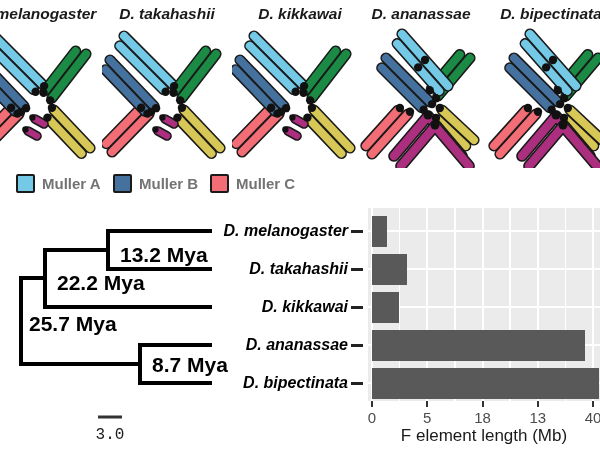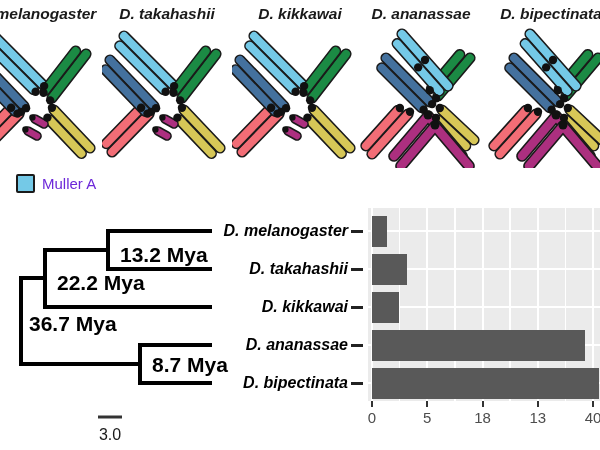--- a/index.html
+++ b/index.html
@@ -8,28 +8,28 @@
     font-family:"Liberation Sans", sans-serif;position:relative;
   }
   #fig{position:absolute;left:0;top:0;width:600px;height:450px;overflow:hidden;}
   .sp-label{
     position:absolute;top:5px;transform:translateX(-50%);
     font-size:15.5px;font-weight:bold;font-style:italic;color:#1a1a1a;white-space:nowrap;
   }
   .karyo{position:absolute;width:130px;height:140px;top:28px;}
   .legend-item{position:absolute;top:172px;height:22px;display:flex;align-items:center;gap:7px;}
   .swatch{width:19px;height:19px;border:2.5px solid #1a1a1a;border-radius:2px;box-sizing:border-box;display:inline-block;}
-  .legend-label{font-size:15px;font-weight:normal;color:#6d28d9;white-space:nowrap;}
+  .legend-label{font-size:15px;font-weight:bold;color:#737373;white-space:nowrap;}
   #tree-svg{position:absolute;left:0;top:0;width:600px;height:450px;pointer-events:none;}
   .tip-label{
     position:absolute;left:208px;width:140px;text-align:right;
     font-size:16px;font-weight:bold;font-style:italic;color:#000;white-space:nowrap;line-height:20px;
   }
   .node-label{position:absolute;font-size:21px;font-weight:bold;color:#000;white-space:nowrap;}
-  .scale-label{position:absolute;left:90px;top:426px;width:40px;text-align:center;font-size:16px;color:#1a1a1a;}
+  .scale-label{position:absolute;left:90px;top:426px;width:40px;text-align:center;font-size:16px;color:#1a1a1a;font-family:Liberation Mono, monospace;}
   #chart-panel{position:absolute;left:368px;top:208px;width:232px;height:193px;overflow:hidden;}
   .gridline-v{position:absolute;top:0;height:100%;}
   .gridline-h{position:absolute;left:0;width:100%;}
   .bar{position:absolute;}
   .x-tick-mark{position:absolute;top:401px;width:2px;height:6px;background:#333;}
   .x-tick-label{position:absolute;top:409px;transform:translateX(-50%);font-size:15px;color:#4d4d4d;}
   .y-tick-mark{position:absolute;left:351px;width:12px;height:3px;background:#222;}
   .axis-title{position:absolute;left:368px;top:426px;width:232px;text-align:center;font-size:17px;color:#1a1a1a;}
 </style>
 </head>
@@ -231,20 +231,28 @@
         <circle cx="75" cy="32" r="4.2" fill="#111"></circle>
         <circle cx="68.17260825729923" cy="39.37473538452067" r="4.2" fill="#111"></circle>
         <circle cx="78" cy="87" r="4.5" fill="#111"></circle>
         <circle cx="85" cy="97" r="4.5" fill="#111"></circle>
       </svg></div>
 
   <div class="legend-item" style="left:16px">
     <span class="swatch" style="background: rgb(116, 201, 231);"></span>
     <span class="legend-label">Muller A</span>
   </div>
+  <div class="legend-item" style="left:113px">
+    <span class="swatch" style="background: rgb(68, 113, 158);"></span>
+    <span class="legend-label">Muller B</span>
+  </div>
+  <div class="legend-item" style="left:210px">
+    <span class="swatch" style="background: rgb(242, 109, 118);"></span>
+    <span class="legend-label">Muller C</span>
+  </div>
 
   <svg id="tree-svg" viewBox="0 0 600 450">
       <line x1="108" y1="231" x2="212" y2="231" stroke="#000" stroke-width="4"></line>
       <line x1="108" y1="269" x2="212" y2="269" stroke="#000" stroke-width="4"></line>
       <line x1="108" y1="229" x2="108" y2="271" stroke="#000" stroke-width="4"></line>
       <line x1="45" y1="250" x2="110" y2="250" stroke="#000" stroke-width="4"></line>
       <line x1="45" y1="248" x2="45" y2="309" stroke="#000" stroke-width="4"></line>
       <line x1="45" y1="307" x2="212" y2="307" stroke="#000" stroke-width="4"></line>
       <line x1="21" y1="278" x2="47" y2="278" stroke="#000" stroke-width="4"></line>
       <line x1="21" y1="276" x2="21" y2="366" stroke="#000" stroke-width="4"></line>
@@ -256,21 +264,21 @@
     </svg>
 
   <div class="tip-label" style="top:221px">D. melanogaster</div>
   <div class="tip-label" style="top:259px">D. takahashii</div>
   <div class="tip-label" style="top:297px">D. kikkawai</div>
   <div class="tip-label" style="top:335px">D. ananassae</div>
   <div class="tip-label" style="top:373px">D. bipectinata</div>
 
   <div class="node-label" style="left:120px;top:243px">13.2 Mya</div>
   <div class="node-label" style="left:57px;top:271px">22.2 Mya</div>
-  <div class="node-label" style="left:29px;top:312px">36.7 Mya</div>
+  <div class="node-label" style="left:29px;top:312px">25.7 Mya</div>
   <div class="node-label" style="left:152px;top:353px">8.7 Mya</div>
 
   <div class="scale-label">3.0</div>
 
   <div id="chart-panel" style="background: rgb(235, 235, 235);">
       <div class="gridline-v" style="left: 30.875px; width: 1.5px; background: rgb(255, 255, 255);"></div>
       <div class="gridline-v" style="left: 86.125px; width: 1.5px; background: rgb(255, 255, 255);"></div>
       <div class="gridline-v" style="left: 141.375px; width: 1.5px; background: rgb(255, 255, 255);"></div>
       <div class="gridline-v" style="left: 196.625px; width: 1.5px; background: rgb(255, 255, 255);"></div>
       <div class="gridline-v" style="left: 3px; width: 2px; background: rgb(255, 255, 255);"></div>
@@ -282,20 +290,21 @@
       <div class="gridline-h" style="top: 60px; height: 2px; background: rgb(255, 255, 255);"></div>
       <div class="gridline-h" style="top: 98px; height: 2px; background: rgb(255, 255, 255);"></div>
       <div class="gridline-h" style="top: 136px; height: 2px; background: rgb(255, 255, 255);"></div>
       <div class="gridline-h" style="top: 174px; height: 2px; background: rgb(255, 255, 255);"></div>
       <div class="bar" style="left: 4px; top: 7.5px; width: 15.47px; height: 31px; background: rgb(89, 89, 89);"></div>
       <div class="bar" style="left: 4px; top: 45.5px; width: 35.36px; height: 31px; background: rgb(89, 89, 89);"></div>
       <div class="bar" style="left: 4px; top: 83.5px; width: 26.52px; height: 31px; background: rgb(89, 89, 89);"></div>
       <div class="bar" style="left: 4px; top: 121.5px; width: 213.265px; height: 31px; background: rgb(89, 89, 89);"></div>
       <div class="bar" style="left: 4px; top: 159.5px; width: 226.525px; height: 31px; background: rgb(89, 89, 89);"></div>
     </div>
+  <div class="axis-title">F element length (Mb)</div>
 
 <div class="x-tick-mark" style="left: 371px;"></div>
     <div class="x-tick-label" style="left: 372px;">0</div>
     <div class="x-tick-mark" style="left: 426.25px;"></div>
     <div class="x-tick-label" style="left: 427.25px;">5</div>
     <div class="x-tick-mark" style="left: 481.5px;"></div>
     <div class="x-tick-label" style="left: 482.5px;">18</div>
     <div class="x-tick-mark" style="left: 536.75px;"></div>
     <div class="x-tick-label" style="left: 537.75px;">13</div>
     <div class="x-tick-mark" style="left: 592px;"></div>

